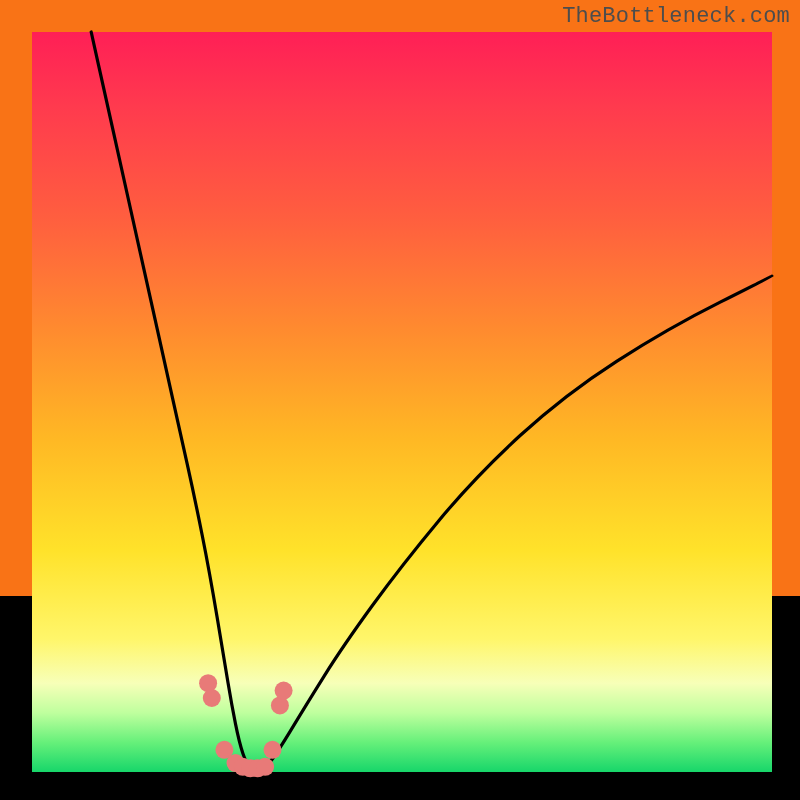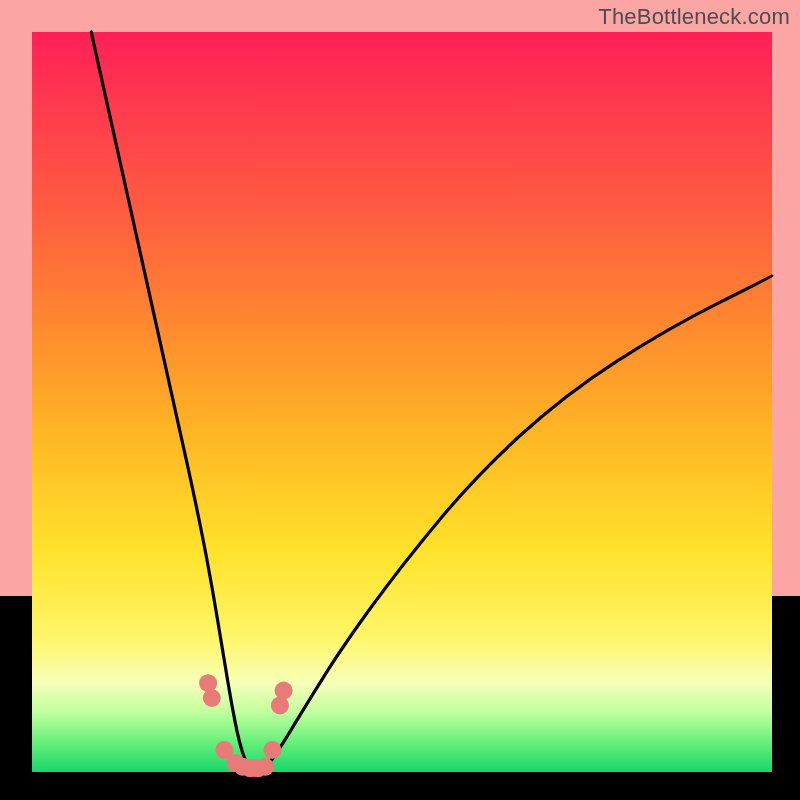--- a/index.html
+++ b/index.html
@@ -8,21 +8,22 @@
     width: 800px;
     height: 800px;
     overflow: hidden;
     background: #000;
     font-family: Arial, Helvetica, sans-serif;
   }
   .outer {
     width: 800px;
     height: 596px;
     position: relative;
-    background: #fca5a5;
+    background: #f97316;
+    font-family: Liberation Mono, monospace;
   }
   .plot {
     position: absolute;
     left: 32px;
     top: 32px;
     width: 740px;
     height: 740px;
     
     background: linear-gradient(
       to bottom,

